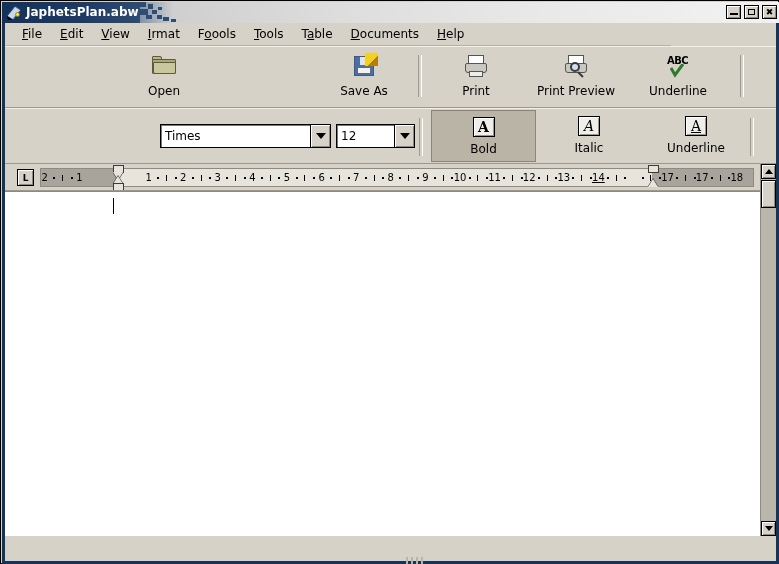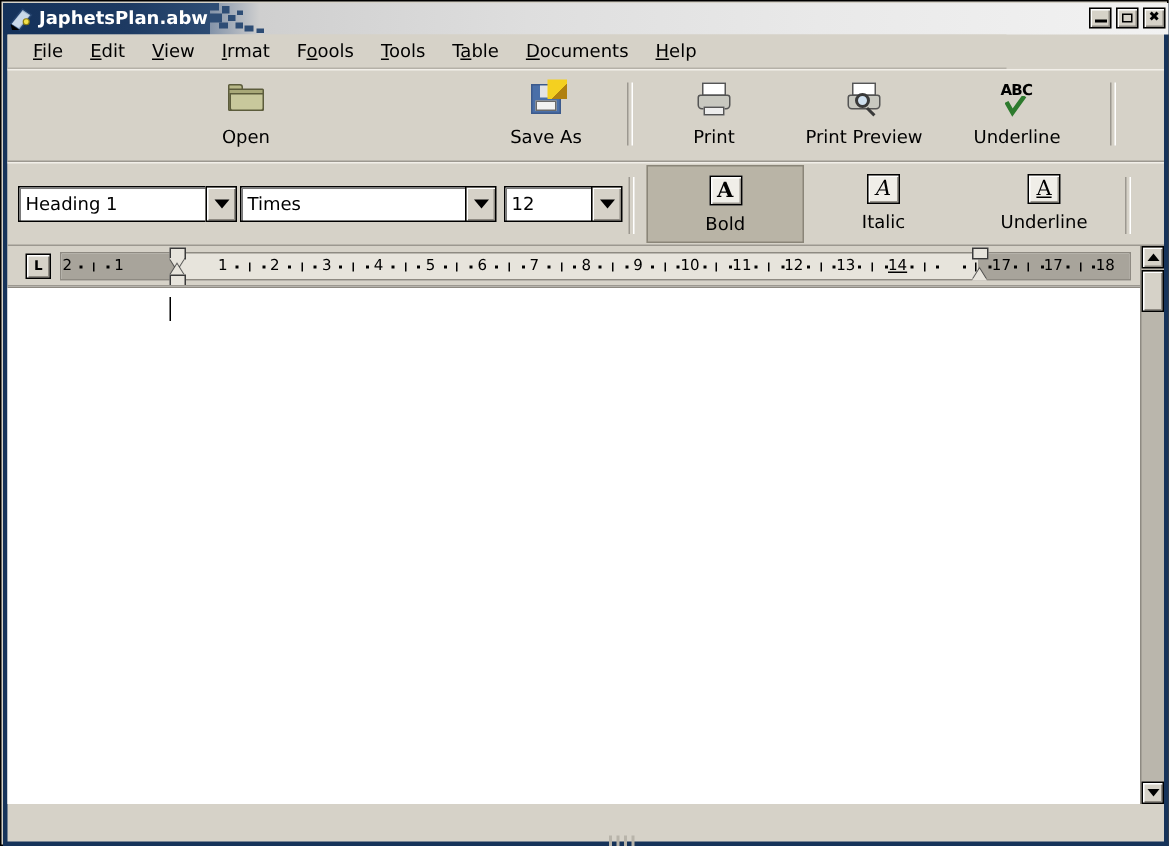--- a/index.html
+++ b/index.html
@@ -563,26 +563,20 @@
         </svg>
       </div>
       <div class="lbl">Underline</div>
     </div>
 
     <div class="tb-sep" style="left:735px;"></div>
   </div>
 
   <div id="toolbar2">
 
-    <div class="combo" style="left:7px;">
-      <div class="fld" style="width:125px;">Heading 1</div>
-      <div class="arw">
-          <div class="tri-down"></div>
-        </div>
-    </div>
 
     <div class="combo" style="left:155px;">
       <div class="fld" style="width:150px;">Times</div>
       <div class="arw">
           <div class="tri-down"></div>
         </div>
     </div>
 
     <div class="combo" style="left:331px;">
       <div class="fld" style="width:58px;">12</div>

